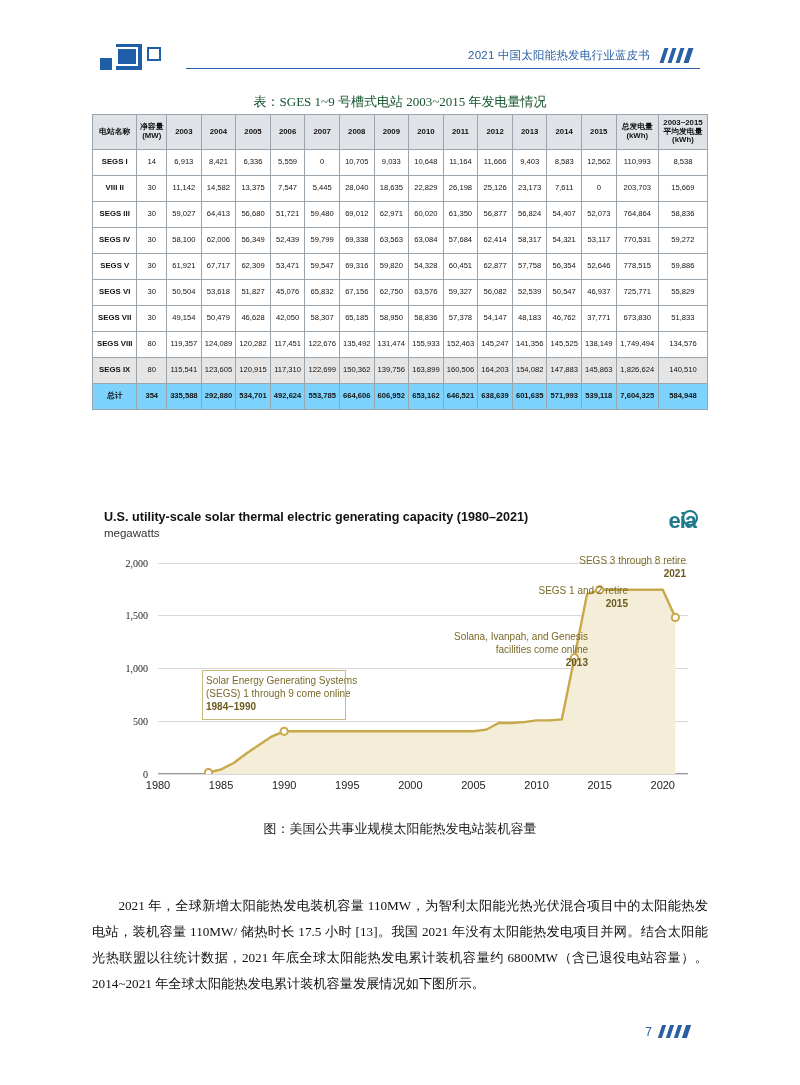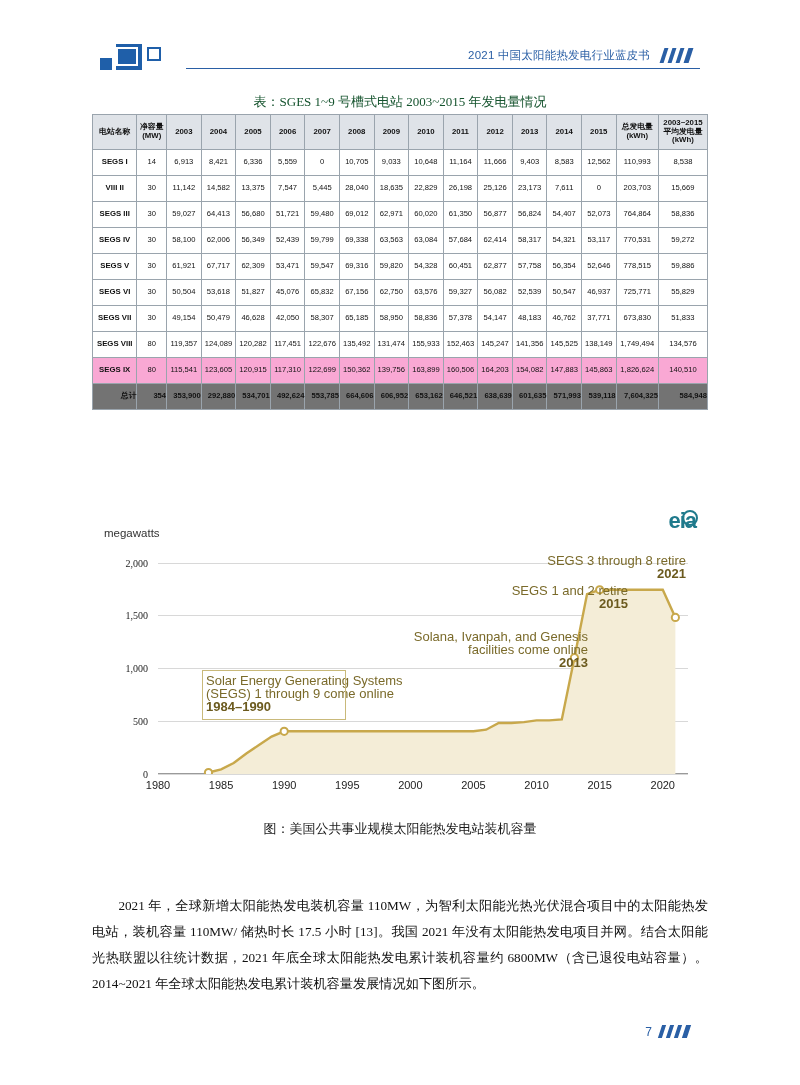--- a/index.html
+++ b/index.html
@@ -117,26 +117,25 @@
     background: #dfe3e8;
     font-weight: bold;
     font-size: 7.8px;
     height: 34px;
   }
   table.data tbody td:first-child {
     font-weight: bold;
     font-size: 7.8px;
   }
   table.data tbody tr.hl td {
-    background: #f9a8d4;
+    background: #e5e5e5;
   }
   table.data tbody tr.total td {
     font-weight: bold;
-    background: #737373;
-    text-align: right;
+    background: #7dd3fc;
   }
   table.data tbody tr.total td:first-child { font-weight: bold; }
 
   
   .para {
     position: absolute;
     left: 92px;
     width: 616px;
     font-size: 13.2px;
     line-height: 26px;
@@ -226,21 +225,21 @@
     top: 100%;
     margin-top: 5px;
     transform: translateX(-50%);
     font-family: "Liberation Sans", sans-serif;
     font-size: 11px;
     color: #222;
   }
   .ann {
     position: absolute;
     font-family: "Liberation Sans", sans-serif;
-    font-size: 13px;
+    font-size: 10px;
     color: #7a6a2a;
     line-height: 13px;
   }
   .ann b { color: #6b5a1e; }
   .ann.right { text-align: right; }
   .ann-box {
     position: absolute;
     border: 1px solid #c9b97a;
     box-sizing: border-box;
   }
@@ -515,21 +514,21 @@
             <td>164,203</td>
             <td>154,082</td>
             <td>147,883</td>
             <td>145,863</td>
             <td>1,826,624</td>
             <td>140,510</td>
           </tr>
           <tr class="total">
             <td>总计</td>
             <td>354</td>
-            <td>353,900</td>
+            <td>335,588</td>
             <td>292,880</td>
             <td>534,701</td>
             <td>492,624</td>
             <td>553,785</td>
             <td>664,606</td>
             <td>606,952</td>
             <td>653,162</td>
             <td>646,521</td>
             <td>638,639</td>
             <td>601,635</td>
@@ -537,20 +536,21 @@
             <td>539,118</td>
             <td>7,604,325</td>
             <td>584,948</td>
           </tr>
         </tbody>
     </table>
   </div>
 
 
   <div class="figure">
+    <div class="chart-title">U.S. utility-scale solar thermal electric generating capacity (1980–2021)</div>
     <div class="chart-sub">megawatts</div>
     <div class="eia-logo">eia<span class="dot"></span></div>
 
     <div class="plot" id="plot">
 
     <div class="gridline" style="top: 222px;"></div>
         <div class="ylab" style="top: 222px;">0</div>
         <div class="gridline" style="top: 169.143px;"></div>
         <div class="ylab" style="top: 169.143px;">500</div>
         <div class="gridline" style="top: 116.286px;"></div>

